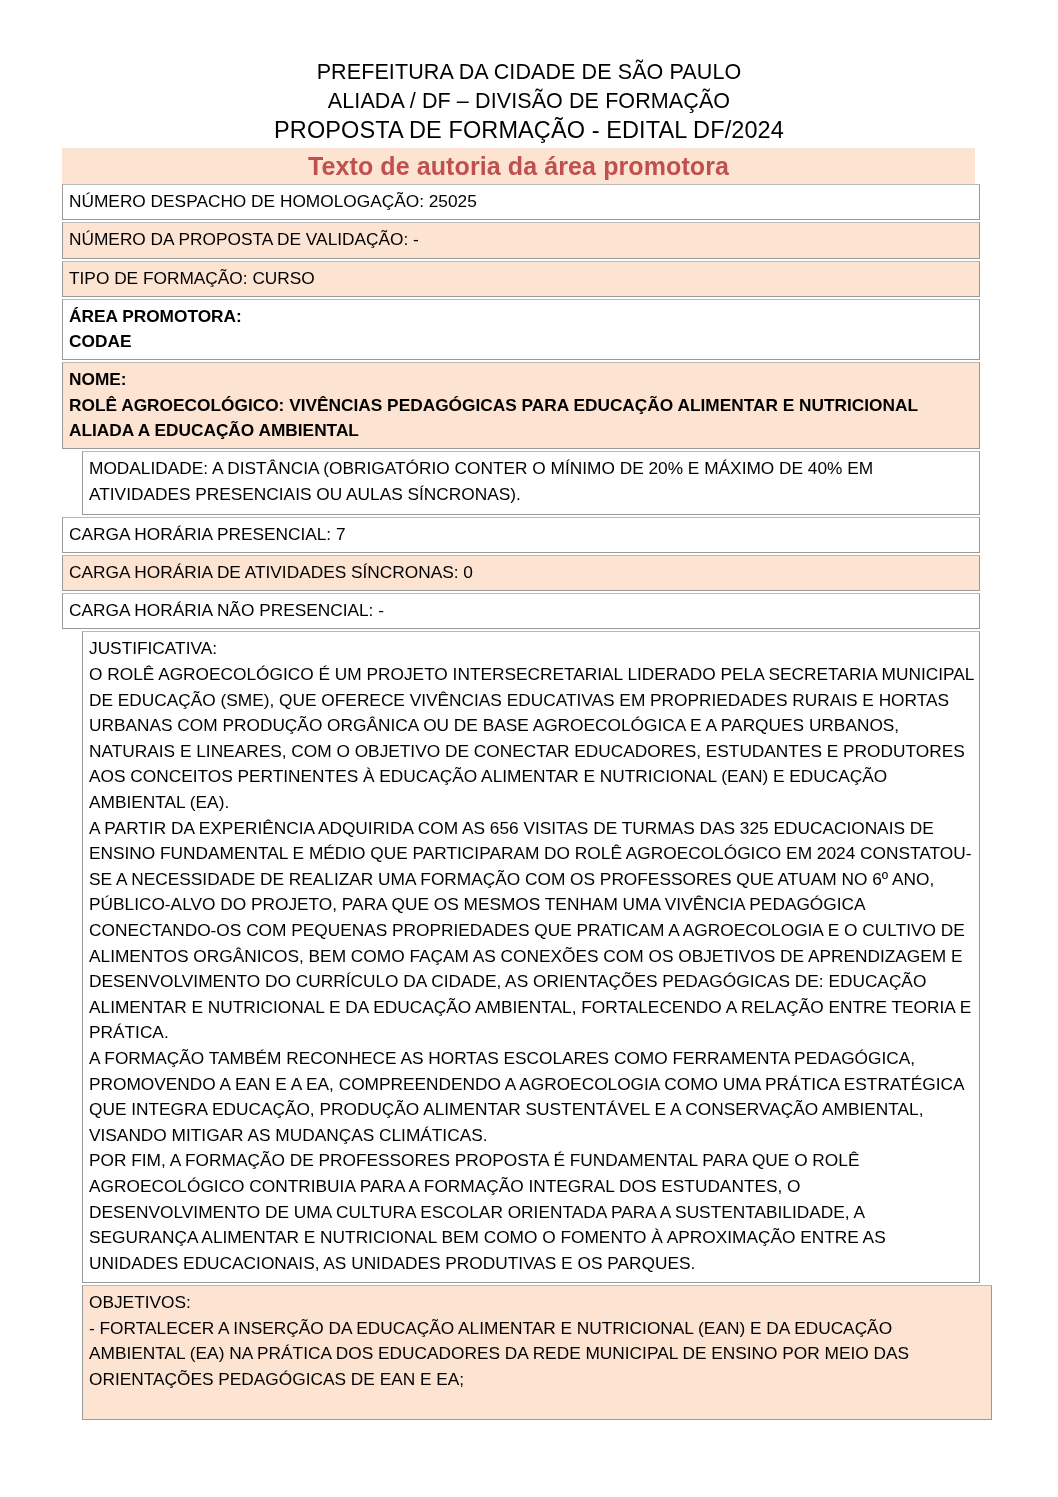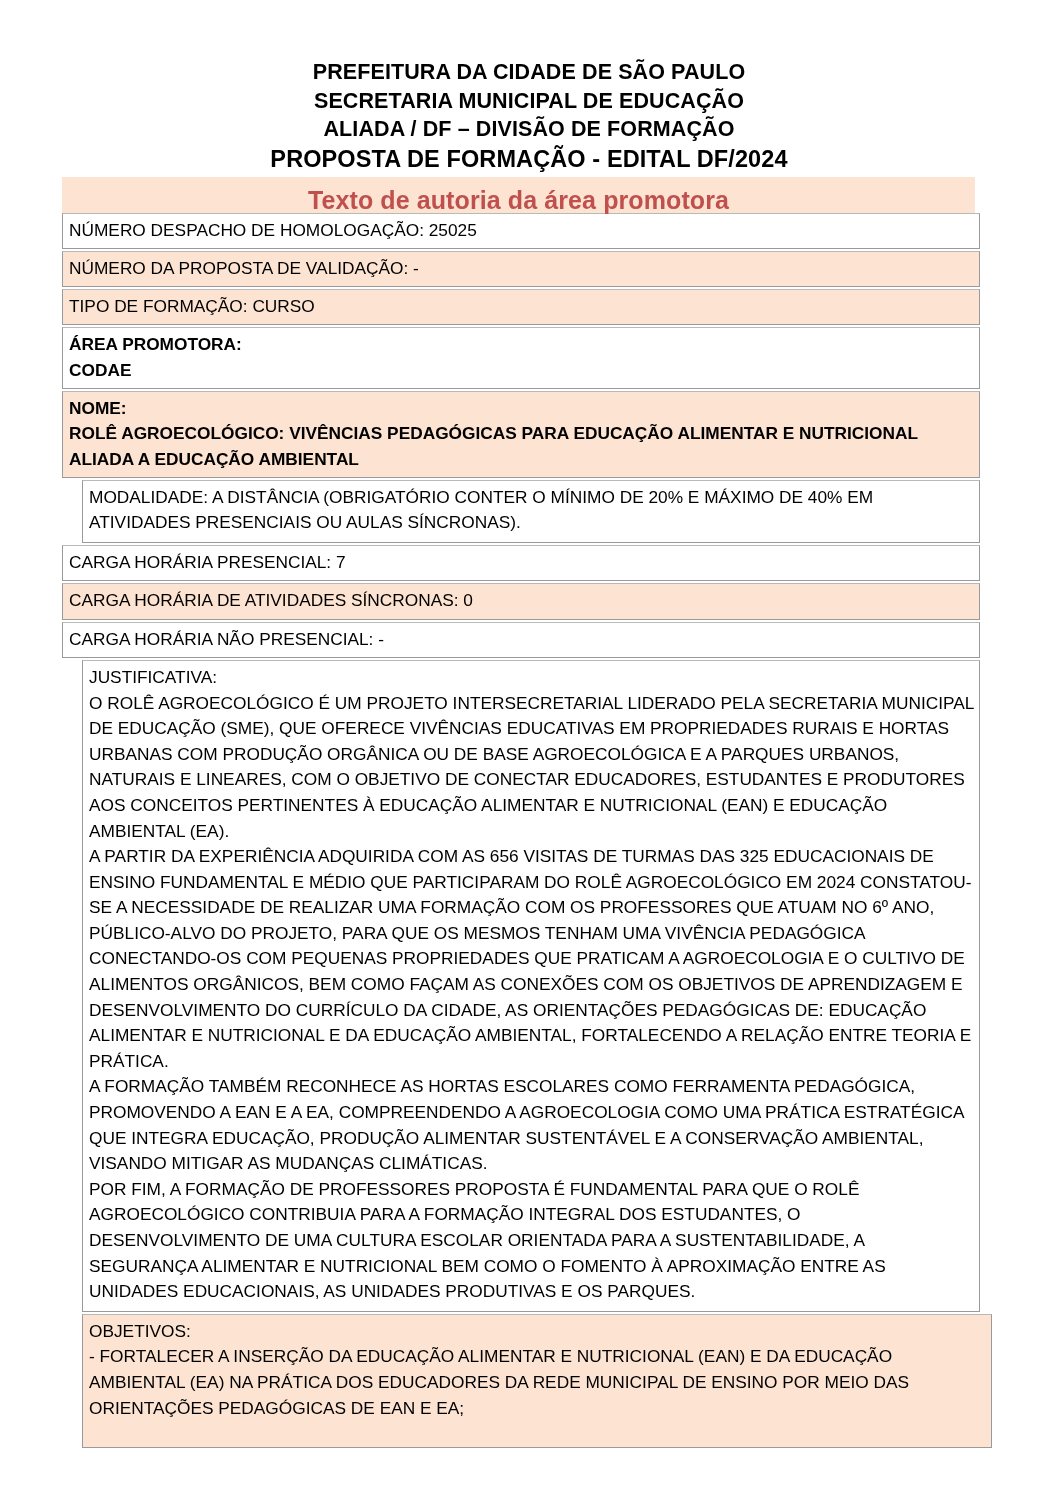--- a/index.html
+++ b/index.html
@@ -24,38 +24,38 @@
     background: #ffffff;
   }
 
   
   .doc-header {
     padding-top: 58px;
     text-align: center;
   }
   .doc-header .hline {
     font-size: 21.5px;
-    font-weight: bold;
+    font-weight: normal;
     line-height: 28.5px;
     letter-spacing: 0.1px;
     white-space: nowrap;
   }
   .doc-header .hline.big {
     font-size: 23.5px;
     line-height: 31px;
   }
 
   
   .banner {
     margin: 2px 0 0 62px;
     width: 913px;
     height: 36px;
     background: #FCE3D2;
     display: flex;
-    align-items: flex-end;
+    align-items: center;
     justify-content: center;
   }
   .banner-text {
     font-size: 25px;
     font-weight: bold;
     color: #C0504D;
     line-height: 1;
     letter-spacing: 0.1px;
   }
 
@@ -90,21 +90,20 @@
     border-bottom: 1px solid #9a9a9a;
   }
 </style>
 </head>
 <body>
 
 <div class="page">
 
   <div class="doc-header">
     <div class="hline">PREFEITURA DA CIDADE DE SÃO PAULO</div>
-    <div class="hline">SECRETARIA MUNICIPAL DE EDUCAÇÃO</div>
     <div class="hline">ALIADA / DF – DIVISÃO DE FORMAÇÃO</div>
     <div class="hline big">PROPOSTA DE FORMAÇÃO - EDITAL DF/2024</div>
   </div>
 
   <div class="banner">
     <span class="banner-text">Texto de autoria da área promotora</span>
   </div>
 
   <div class="tbl">
 

